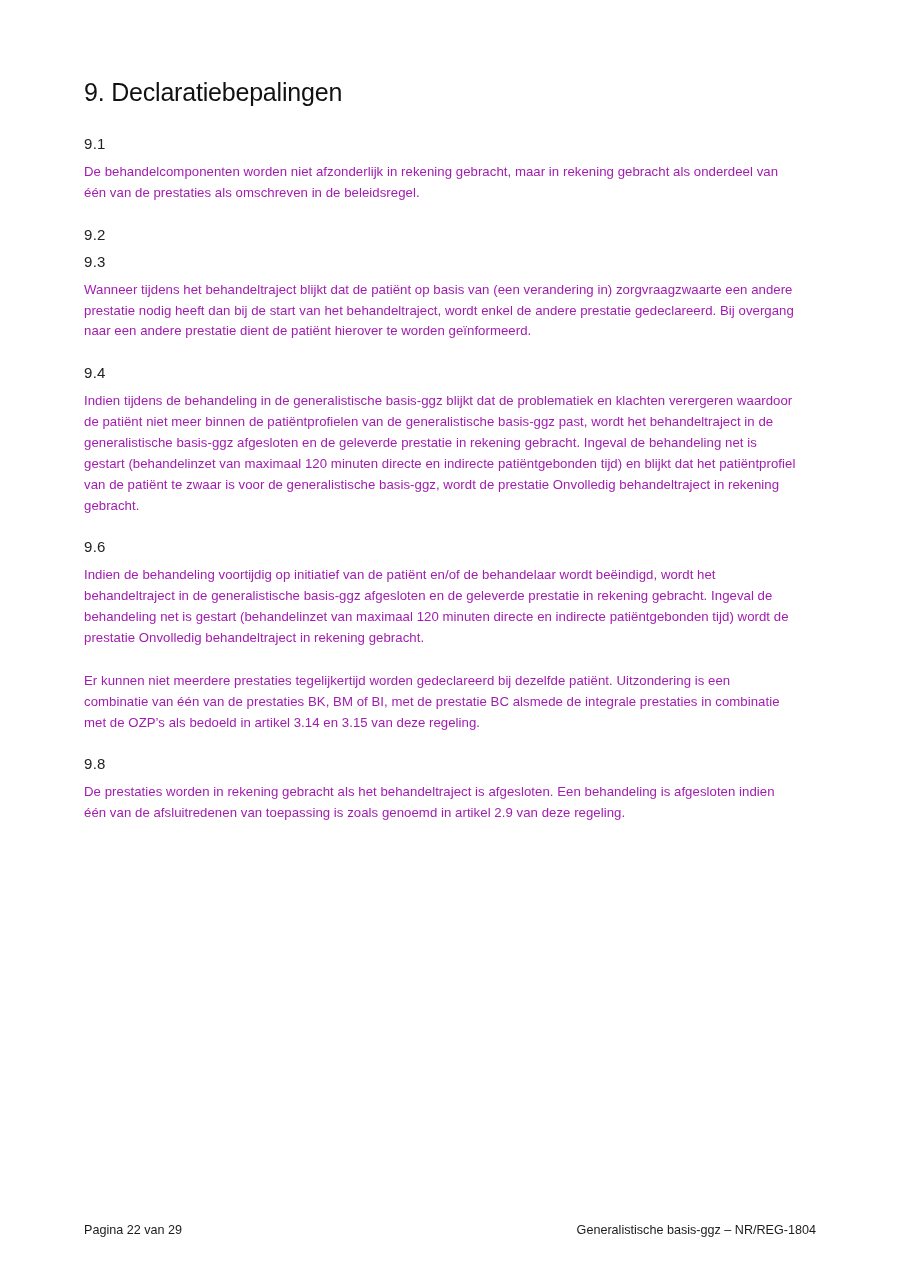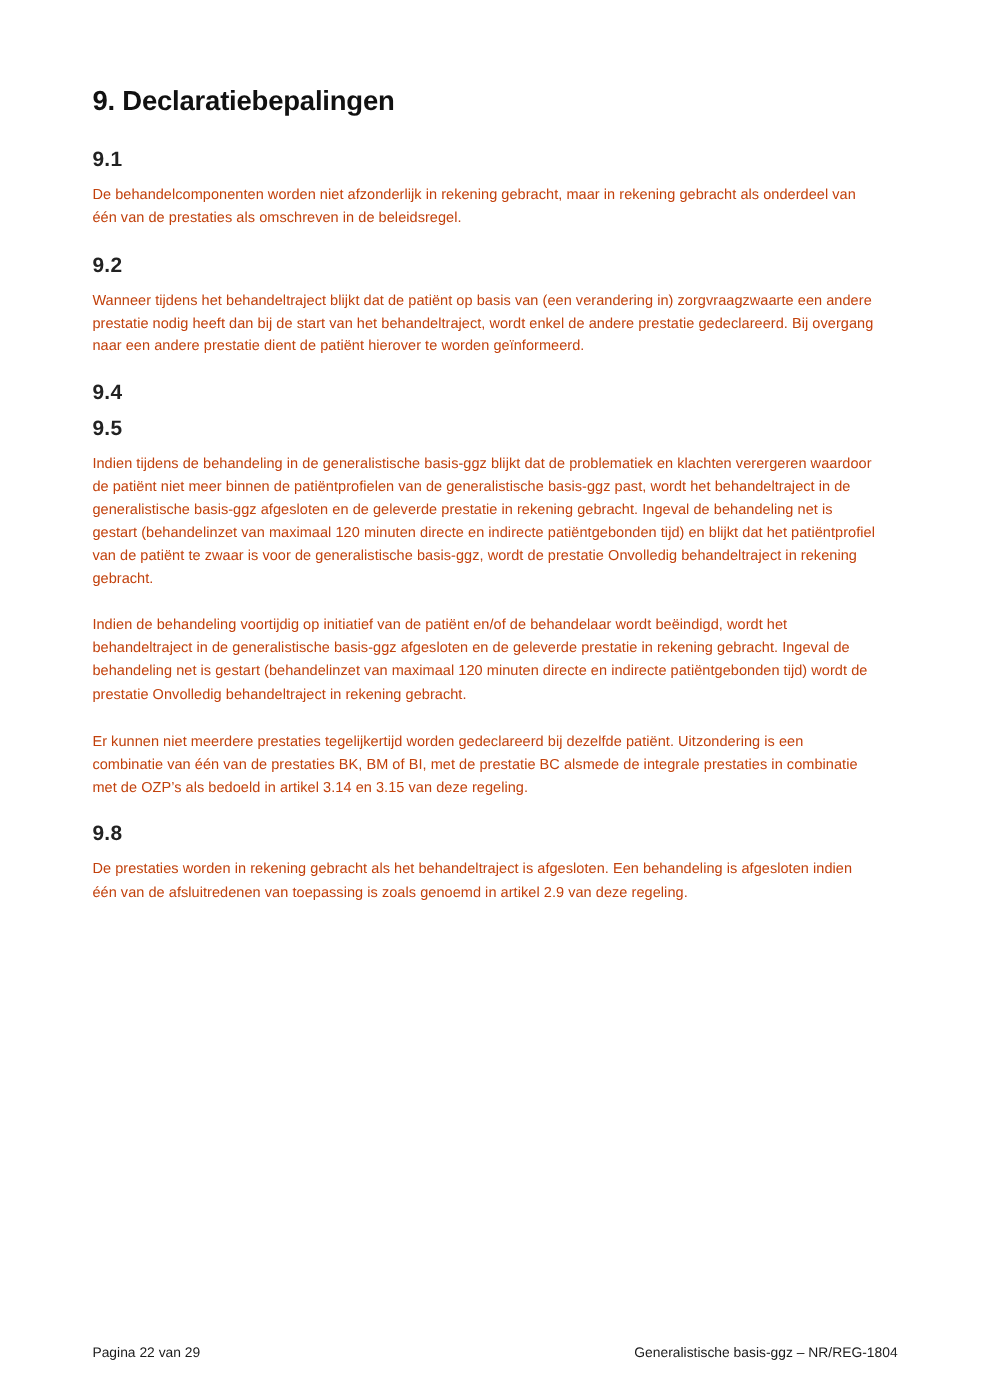--- a/index.html
+++ b/index.html
@@ -17,39 +17,39 @@
   .page {
     position: relative;
     width: 900px;
     height: 1273px;
     box-sizing: border-box;
     padding: 78px 84px 0 84px;
     background: #ffffff;
   }
   .doc-title {
     font-size: 25px;
-    font-weight: bold;
+    font-weight: normal;
     letter-spacing: -0.2px;
     margin: 0 0 28px 0;
     color: #111111;
   }
   .section {
     margin-bottom: 6px;
   }
   .section-number {
-    font-size: 19px;
-    font-weight: bold;
+    font-size: 15px;
+    font-weight: normal;
     color: #222222;
     margin: 0 0 10px 0;
     letter-spacing: 0.3px;
   }
   .section-body {
     font-size: 13.2px;
     line-height: 1.58;
-    color: #c2410c;
+    color: #a21caf;
     margin: 0 0 22px 0;
     max-width: 714px;
     text-align: left;
     letter-spacing: 0.05px;
   }
   .footer {
     position: absolute;
     left: 84px;
     right: 84px;
     bottom: 36px;
@@ -72,33 +72,34 @@
   <div class="section">
     <h2 class="section-number">9.1</h2>
     <p class="section-body">De behandelcomponenten worden niet afzonderlijk in rekening gebracht, maar in rekening gebracht als onderdeel van één van de prestaties als omschreven in de beleidsregel.</p>
   </div>
 
   <div class="section">
     <h2 class="section-number">9.2</h2>
   </div>
 
   <div class="section">
+    <h2 class="section-number">9.3</h2>
     <p class="section-body">Wanneer tijdens het behandeltraject blijkt dat de patiënt op basis van (een verandering in) zorgvraagzwaarte een andere prestatie nodig heeft dan bij de start van het behandeltraject, wordt enkel de andere prestatie gedeclareerd. Bij overgang naar een andere prestatie dient de patiënt hierover te worden geïnformeerd.</p>
   </div>
 
   <div class="section">
     <h2 class="section-number">9.4</h2>
   </div>
 
   <div class="section">
-    <h2 class="section-number">9.5</h2>
     <p class="section-body">Indien tijdens de behandeling in de generalistische basis-ggz blijkt dat de problematiek en klachten verergeren waardoor de patiënt niet meer binnen de patiëntprofielen van de generalistische basis-ggz past, wordt het behandeltraject in de generalistische basis-ggz afgesloten en de geleverde prestatie in rekening gebracht. Ingeval de behandeling net is gestart (behandelinzet van maximaal 120 minuten directe en indirecte patiëntgebonden tijd) en blijkt dat het patiëntprofiel van de patiënt te zwaar is voor de generalistische basis-ggz, wordt de prestatie Onvolledig behandeltraject in rekening gebracht.</p>
   </div>
 
   <div class="section">
+    <h2 class="section-number">9.6</h2>
     <p class="section-body">Indien de behandeling voortijdig op initiatief van de patiënt en/of de behandelaar wordt beëindigd, wordt het behandeltraject in de generalistische basis-ggz afgesloten en de geleverde prestatie in rekening gebracht. Ingeval de behandeling net is gestart (behandelinzet van maximaal 120 minuten directe en indirecte patiëntgebonden tijd) wordt de prestatie Onvolledig behandeltraject in rekening gebracht.</p>
   </div>
 
   <div class="section">
     <p class="section-body">Er kunnen niet meerdere prestaties tegelijkertijd worden gedeclareerd bij dezelfde patiënt. Uitzondering is een combinatie van één van de prestaties BK, BM of BI, met de prestatie BC alsmede de integrale prestaties in combinatie met de OZP’s als bedoeld in artikel 3.14 en 3.15 van deze regeling.</p>
   </div>
 
   <div class="section">
     <h2 class="section-number">9.8</h2>
     <p class="section-body">De prestaties worden in rekening gebracht als het behandeltraject is afgesloten. Een behandeling is afgesloten indien één van de afsluitredenen van toepassing is zoals genoemd in artikel 2.9 van deze regeling.</p>

